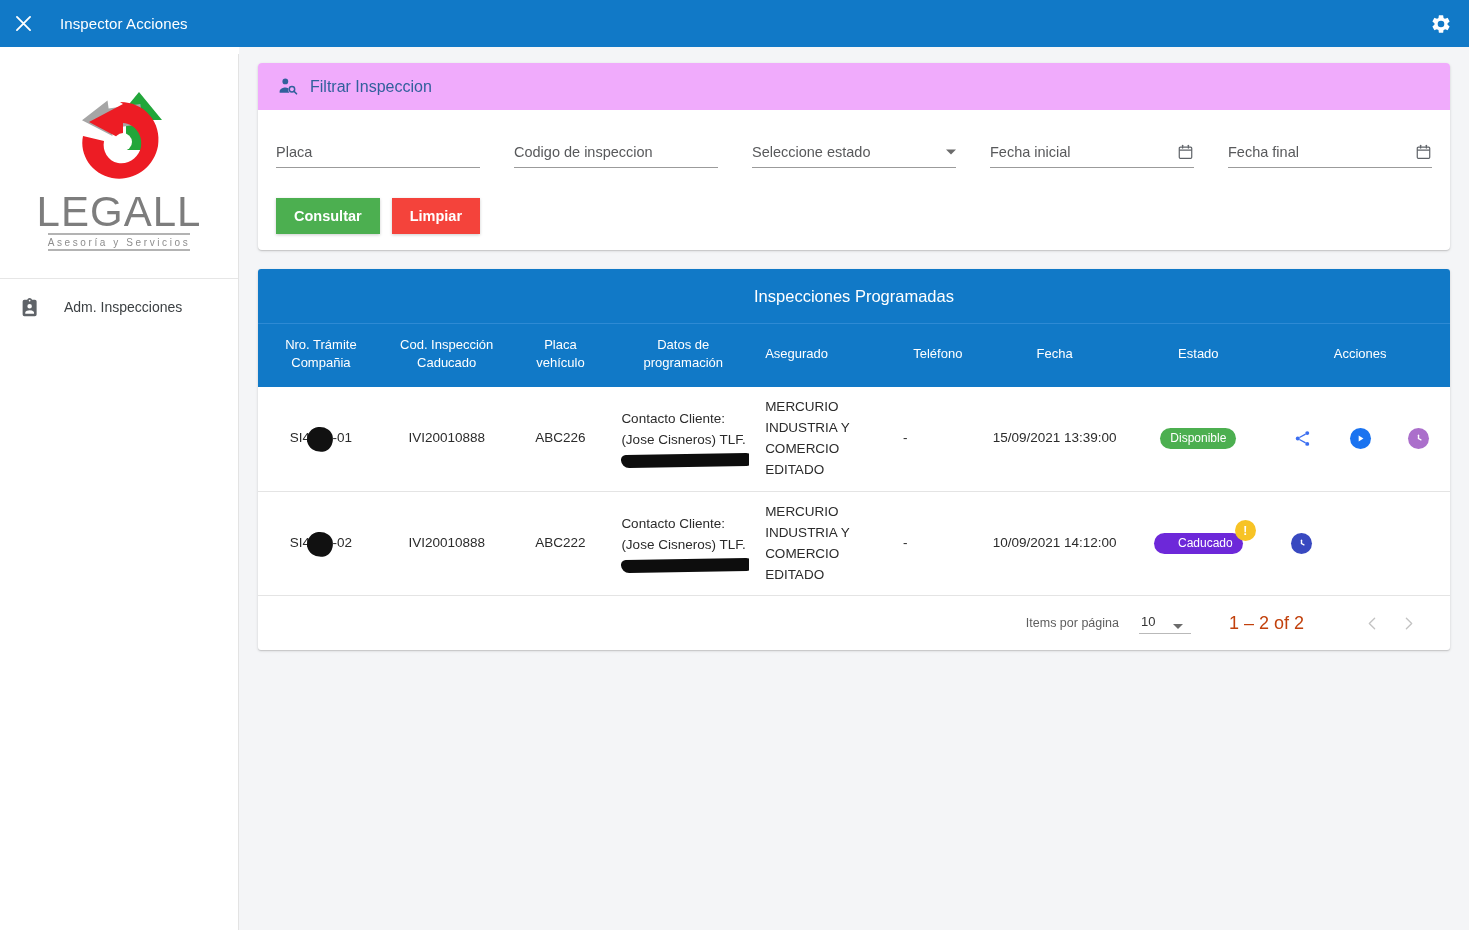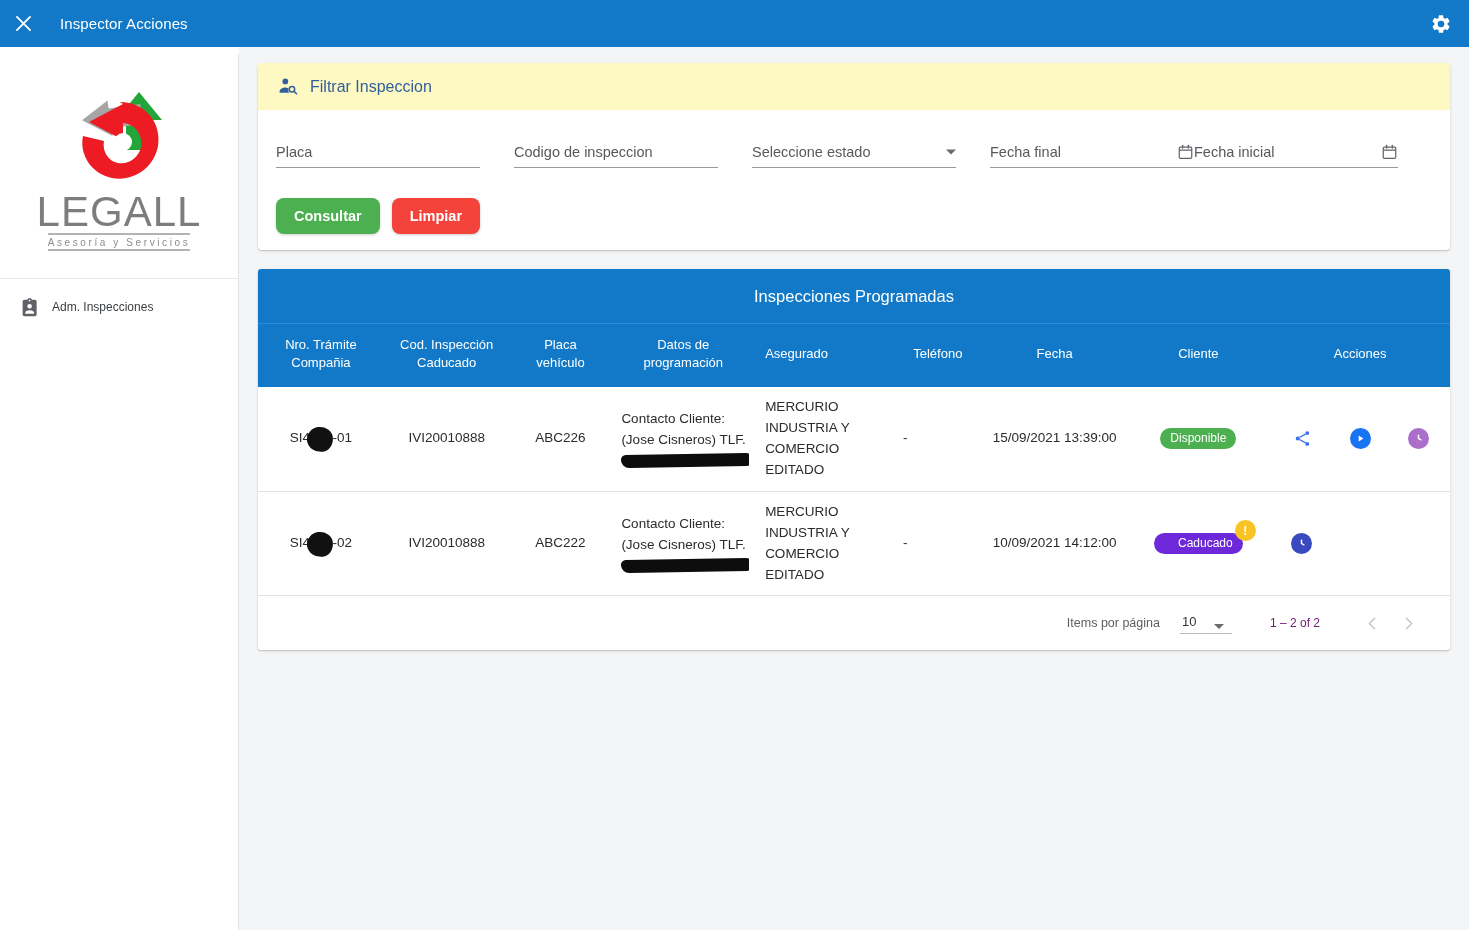--- a/index.html
+++ b/index.html
@@ -58,41 +58,41 @@
     display: flex; align-items: center;
     padding-left: 18px;
     cursor: pointer;
   }
   .nav-icon {
     width: 24px; height: 24px;
     display: flex; align-items: center; justify-content: center;
     color: #5f6368;
   }
   .nav-label {
-    margin-left: 10px;
-    font-size: 12px; color: #3c4043; font-weight: 500;
+    margin-left: 22px;
+    font-size: 14px; color: #3c4043; font-weight: 500;
   }
 
   
   .main {
     position: absolute; top: 47px; left: 239px;
     width: 1230px; height: 883px;
     background: #f4f5f7;
     padding: 16px 19px 0 19px;
   }
 
   
   .filter-card {
     background: #ffffff;
     border-radius: 4px;
     box-shadow: 0 1px 3px rgba(0,0,0,.14), 0 1px 1px rgba(0,0,0,.10);
     overflow: hidden;
   }
   .filter-header {
-    background: #fef9c3;
+    background: #f0abfc;
     height: 47px;
     display: flex; align-items: center;
     padding-left: 18px;
     color: #31609c;
   }
   .filter-header-icon {
     width: 22px; height: 22px;
     display: flex; align-items: center; justify-content: center;
   }
   .filter-header-title {
@@ -126,21 +126,21 @@
   }
   .caret {
     width: 0; height: 0;
     border-left: 5px solid transparent;
     border-right: 5px solid transparent;
     border-top: 5px solid #6b6b6b;
   }
 
   .btn-row { margin-top: 30px; display: flex; gap: 12px; }
   .btn {
-    border: none; border-radius: 8px;
+    border: none; border-radius: 0;
     color: #ffffff;
     font-family: "Liberation Sans", sans-serif;
     font-size: 14.5px; font-weight: 600;
     padding: 0 18px; height: 36px;
     cursor: pointer;
     box-shadow: 0 1px 3px rgba(0,0,0,.2);
   }
   .btn-consultar { background: #4caf50; }
   .btn-limpiar   { background: #f4433b; }
 
@@ -283,21 +283,21 @@
     cursor: pointer;
   }
   .pg-select-val { font-size: 13px; color: #333; font-weight: 500; }
   .pg-select-caret {
     margin-left: 18px;
     width: 0; height: 0;
     border-left: 5px solid transparent;
     border-right: 5px solid transparent;
     border-top: 5px solid #6b6b6b;
   }
-  .pg-range { margin: 0 34px 0 38px; font-size: 12px; color: #701a75; }
+  .pg-range { margin: 0 50px 0 38px; font-size: 18px; color: #c2410c; }
   .pg-btn {
     width: 36px; height: 36px;
     display: flex; align-items: center; justify-content: center;
     cursor: pointer; color: #c3c3c3;
   }
 </style>
 </head>
 <body>
 
 <div class="appbar">
@@ -370,34 +370,34 @@
           <span class="field-ph">Codigo de inspeccion</span>
         </div>
 
         <div class="field estado">
           <span class="field-ph">Seleccione estado</span>
           <span class="field-trail">
             <span class="caret"></span>
           </span>
         </div>
 
-        <div class="field ffin">
-          <span class="field-ph">Fecha final</span>
+        <div class="field fini">
+          <span class="field-ph">Fecha inicial</span>
           <span class="field-trail">
             <svg width="17" height="17" viewBox="0 0 24 24">
               <rect x="3.2" y="5" width="17.6" height="16" rx="1.6" fill="none" stroke="#5f6368" stroke-width="1.7"></rect>
               <line x1="3.2" y1="9.4" x2="20.8" y2="9.4" stroke="#5f6368" stroke-width="1.7"></line>
               <line x1="8" y1="2.6" x2="8" y2="6.4" stroke="#5f6368" stroke-width="1.7" stroke-linecap="round"></line>
               <line x1="16" y1="2.6" x2="16" y2="6.4" stroke="#5f6368" stroke-width="1.7" stroke-linecap="round"></line>
             </svg>
           </span>
         </div>
 
-        <div class="field fini">
-          <span class="field-ph">Fecha inicial</span>
+        <div class="field ffin">
+          <span class="field-ph">Fecha final</span>
           <span class="field-trail">
             <svg width="17" height="17" viewBox="0 0 24 24">
               <rect x="3.2" y="5" width="17.6" height="16" rx="1.6" fill="none" stroke="#5f6368" stroke-width="1.7"></rect>
               <line x1="3.2" y1="9.4" x2="20.8" y2="9.4" stroke="#5f6368" stroke-width="1.7"></line>
               <line x1="8" y1="2.6" x2="8" y2="6.4" stroke="#5f6368" stroke-width="1.7" stroke-linecap="round"></line>
               <line x1="16" y1="2.6" x2="16" y2="6.4" stroke="#5f6368" stroke-width="1.7" stroke-linecap="round"></line>
             </svg>
           </span>
         </div>
 
@@ -439,21 +439,21 @@
             <div>Placa</div>
             <div>vehículo</div>
           </th>
           <th>
             <div>Datos de</div>
             <div>programación</div>
           </th>
           <th style="text-align:left;padding-left:10px">Asegurado</th>
           <th>Teléfono</th>
           <th>Fecha</th>
-          <th>Cliente</th>
+          <th>Estado</th>
           <th>Acciones</th>
         </tr>
       </thead>
 
       <tbody>
 
         <tr>
           <td>
             <span>SI433</span><span class="redact-blob"></span><span>6-01</span>
           </td>

